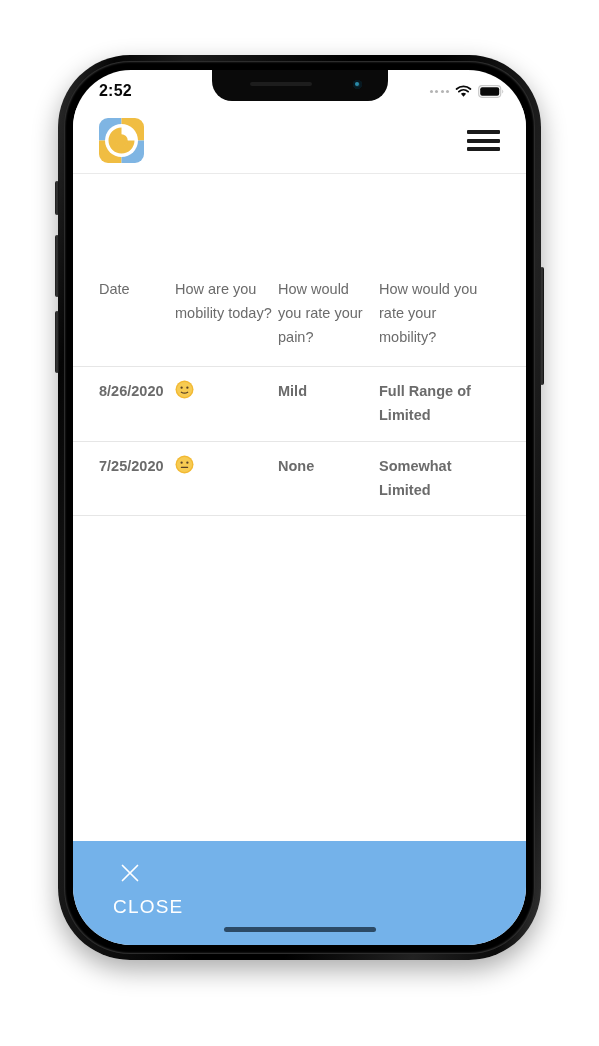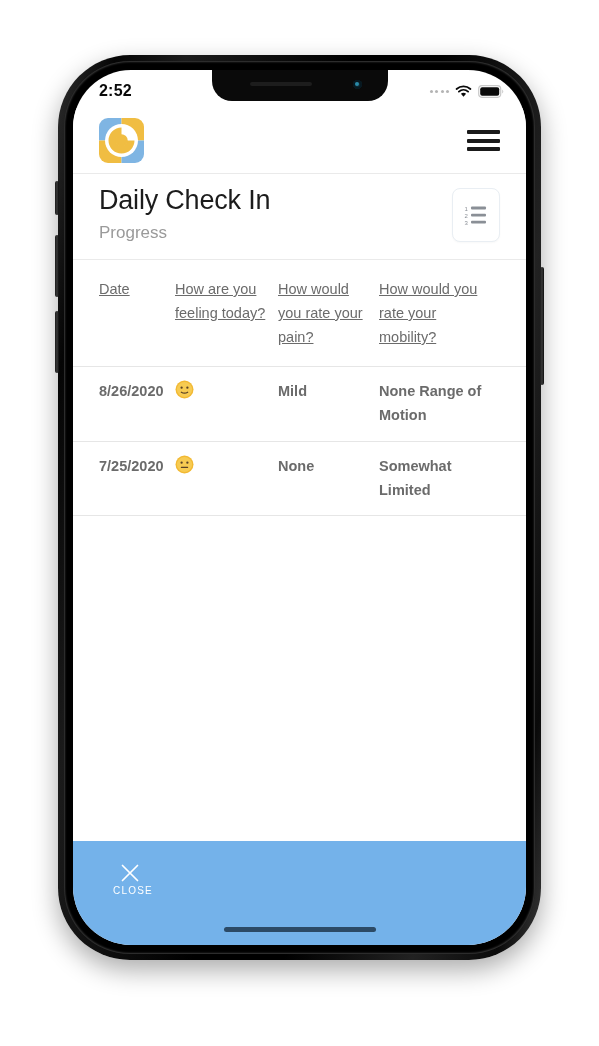--- a/index.html
+++ b/index.html
@@ -229,21 +229,20 @@
   }
   table.checkin th {
     text-align: left;
     font-weight: normal;
     font-size: 14.5px;
     color: #6b6b6b;
     line-height: 1.65;
     padding: 18px 6px 16px 0;
     vertical-align: top;
     border-bottom: 1px solid #e6e6e6;
-    text-decoration: underline;
   }
   table.checkin td {
     text-align: left;
     font-size: 14.5px;
     color: #6b6b6b;
     line-height: 1.65;
     padding: 13px 6px 13px 0;
     vertical-align: top;
     border-bottom: 1px solid #e6e6e6;
     font-weight: bold;
@@ -273,22 +272,23 @@
     display: flex;
     flex-direction: column;
     align-items: flex-start;
     padding: 20px 0 0 40px;
     box-sizing: border-box;
     cursor: pointer;
   }
   .close-x { display: block; margin-left: 5px; }
   .close-label {
     color: #ffffff;
-    font-size: 10px;
+    font-size: 19px;
     letter-spacing: 1.2px;
+    margin-top: 11px;
   }
   .home-indicator {
     position: absolute;
     left: 50%;
     transform: translateX(-50%);
     bottom: 13px;
     width: 152px;
     height: 5px;
     border-radius: 3px;
     background: #2c4a66;
@@ -349,69 +349,53 @@
             <circle cx="22.5" cy="22.5" r="4.0" fill="#f0bd42"></circle>
           </svg>
         </div>
         <div class="hamburger">
           <i></i>
             <i></i>
             <i></i>
         </div>
       </div>
 
-      <div class="title-block">
-        <div>
-          <h1 class="page-title">Daily Check In</h1>
-          <div class="page-subtitle">Progress</div>
-        </div>
-        <div class="list-btn">
-          <svg width="24" height="24" viewBox="0 0 24 24">
-            <text x="0.5" y="7.5" font-size="6" font-family="Liberation Sans, sans-serif" fill="#8a8f96">1</text>
-            <text x="0.5" y="14.6" font-size="6" font-family="Liberation Sans, sans-serif" fill="#8a8f96">2</text>
-            <text x="0.5" y="21.6" font-size="6" font-family="Liberation Sans, sans-serif" fill="#8a8f96">3</text>
-            <rect x="7" y="3.6" width="15" height="2.8" rx="1" fill="#8a8f96"></rect>
-            <rect x="7" y="10.7" width="15" height="2.8" rx="1" fill="#8a8f96"></rect>
-            <rect x="7" y="17.8" width="15" height="2.8" rx="1" fill="#8a8f96"></rect>
-          </svg>
-        </div>
-      </div>
 
       <div class="content">
         <table class="checkin">
           <colgroup>
             <col class="col-date">
               <col class="col-feel">
               <col class="col-pain">
               <col class="col-mob">
           </colgroup>
           <thead>
             <tr>
               <th>Date</th>
-              <th>How are you feeling today?</th>
+              <th>How are you mobility today?</th>
               <th>How would you rate your pain?</th>
               <th>How would you rate your mobility?</th>
             </tr>
           </thead>
           <tbody>
             <tr>
               <td>8/26/2020</td>
               <td>
                 <span class="emoji">
                   <svg width="19" height="19" viewBox="0 0 19 19">
                     <circle cx="9.5" cy="9.5" r="9" fill="#f2b933"></circle>
                     <circle cx="9.5" cy="9.5" r="7.6" fill="#f7cb52"></circle>
                     <circle cx="6.6" cy="7.7" r="1.15" fill="#5a4226"></circle>
                     <circle cx="12.4" cy="7.7" r="1.15" fill="#5a4226"></circle>
                     <path d="M6.3 12.2 q3.2 2.0 6.4 0" stroke="#5a4226" stroke-width="1.15" fill="none" stroke-linecap="round"></path>
                   </svg>
                 </span>
               </td>
               <td>Mild</td>
-              <td>None Range of Motion</td>
+              <td>Full Range of Limited</td>
             </tr>
             <tr>
               <td>7/25/2020</td>
               <td>
                 <span class="emoji">
                   <svg width="19" height="19" viewBox="0 0 19 19">
                     <circle cx="9.5" cy="9.5" r="9" fill="#f2b933"></circle>
                     <circle cx="9.5" cy="9.5" r="7.6" fill="#f7cb52"></circle>
                     <circle cx="6.6" cy="7.7" r="1.15" fill="#5a4226"></circle>
                     <circle cx="12.4" cy="7.7" r="1.15" fill="#5a4226"></circle>

